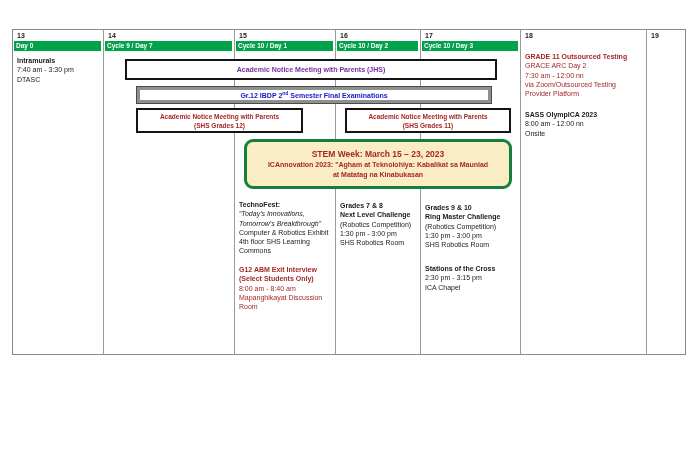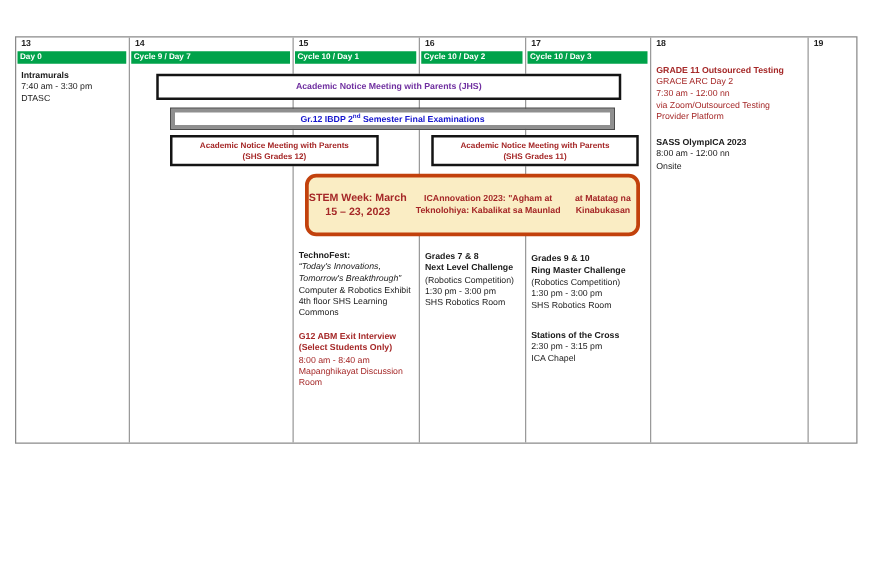--- a/index.html
+++ b/index.html
@@ -28,22 +28,22 @@
   .bar-jhs  { left:112px; top:29px; width:372px; height:21px; border:2px solid #141414;
               color:#7030A0; font-weight:bold; font-size:7px; }
   .bar-ibdp { left:124px; top:57px; width:354px; height:16px; border:3px solid #8f8f8f;
               outline:1px solid #4a4a4a; color:#1616CE; font-weight:bold; font-size:7px; }
   .bar-ibdp sup { font-size:5px; }
   .box-shs  { border:2px solid #141414; color:#A52828; font-weight:bold; font-size:6.5px;
               line-height:9px; flex-direction:column; }
   .box-shs12 { left:123px; top:78px; width:167px; height:25px; }
   .box-shs11 { left:332px; top:78px; width:166px; height:25px; }
   .box-stem { left:231px; top:109px; width:268px; height:50px; background:#FAEDC4;
-              border:3px solid #c2410c; border-radius:9px; color:#A52828; font-weight:bold;
-              flex-direction:row; }
+              border:3px solid #15803d; border-radius:9px; color:#A52828; font-weight:bold;
+              flex-direction:column; }
   .stem-title { font-size:8.5px; line-height:11px; }
   .stem-sub   { font-size:7px; line-height:9.5px; }
 </style>
 </head>
 <body>
 
 <div class="page">
   <div class="calendar">
 
     <div class="cell" style="left:0; width:91px;">

